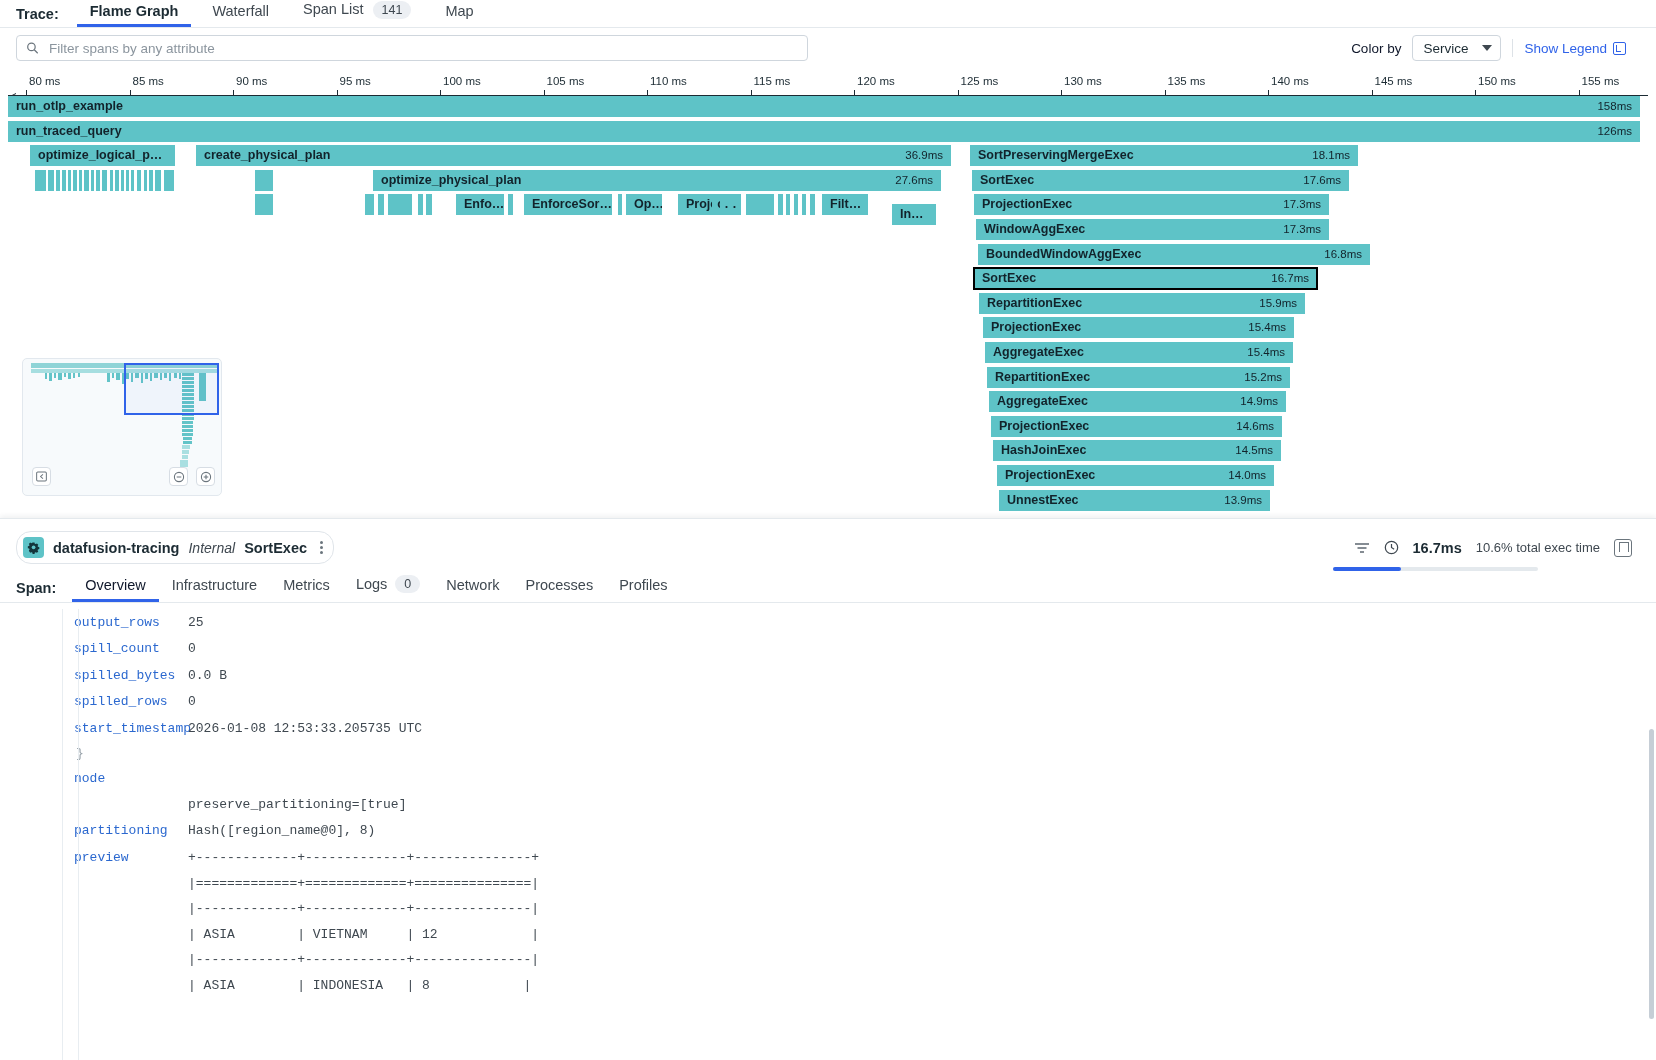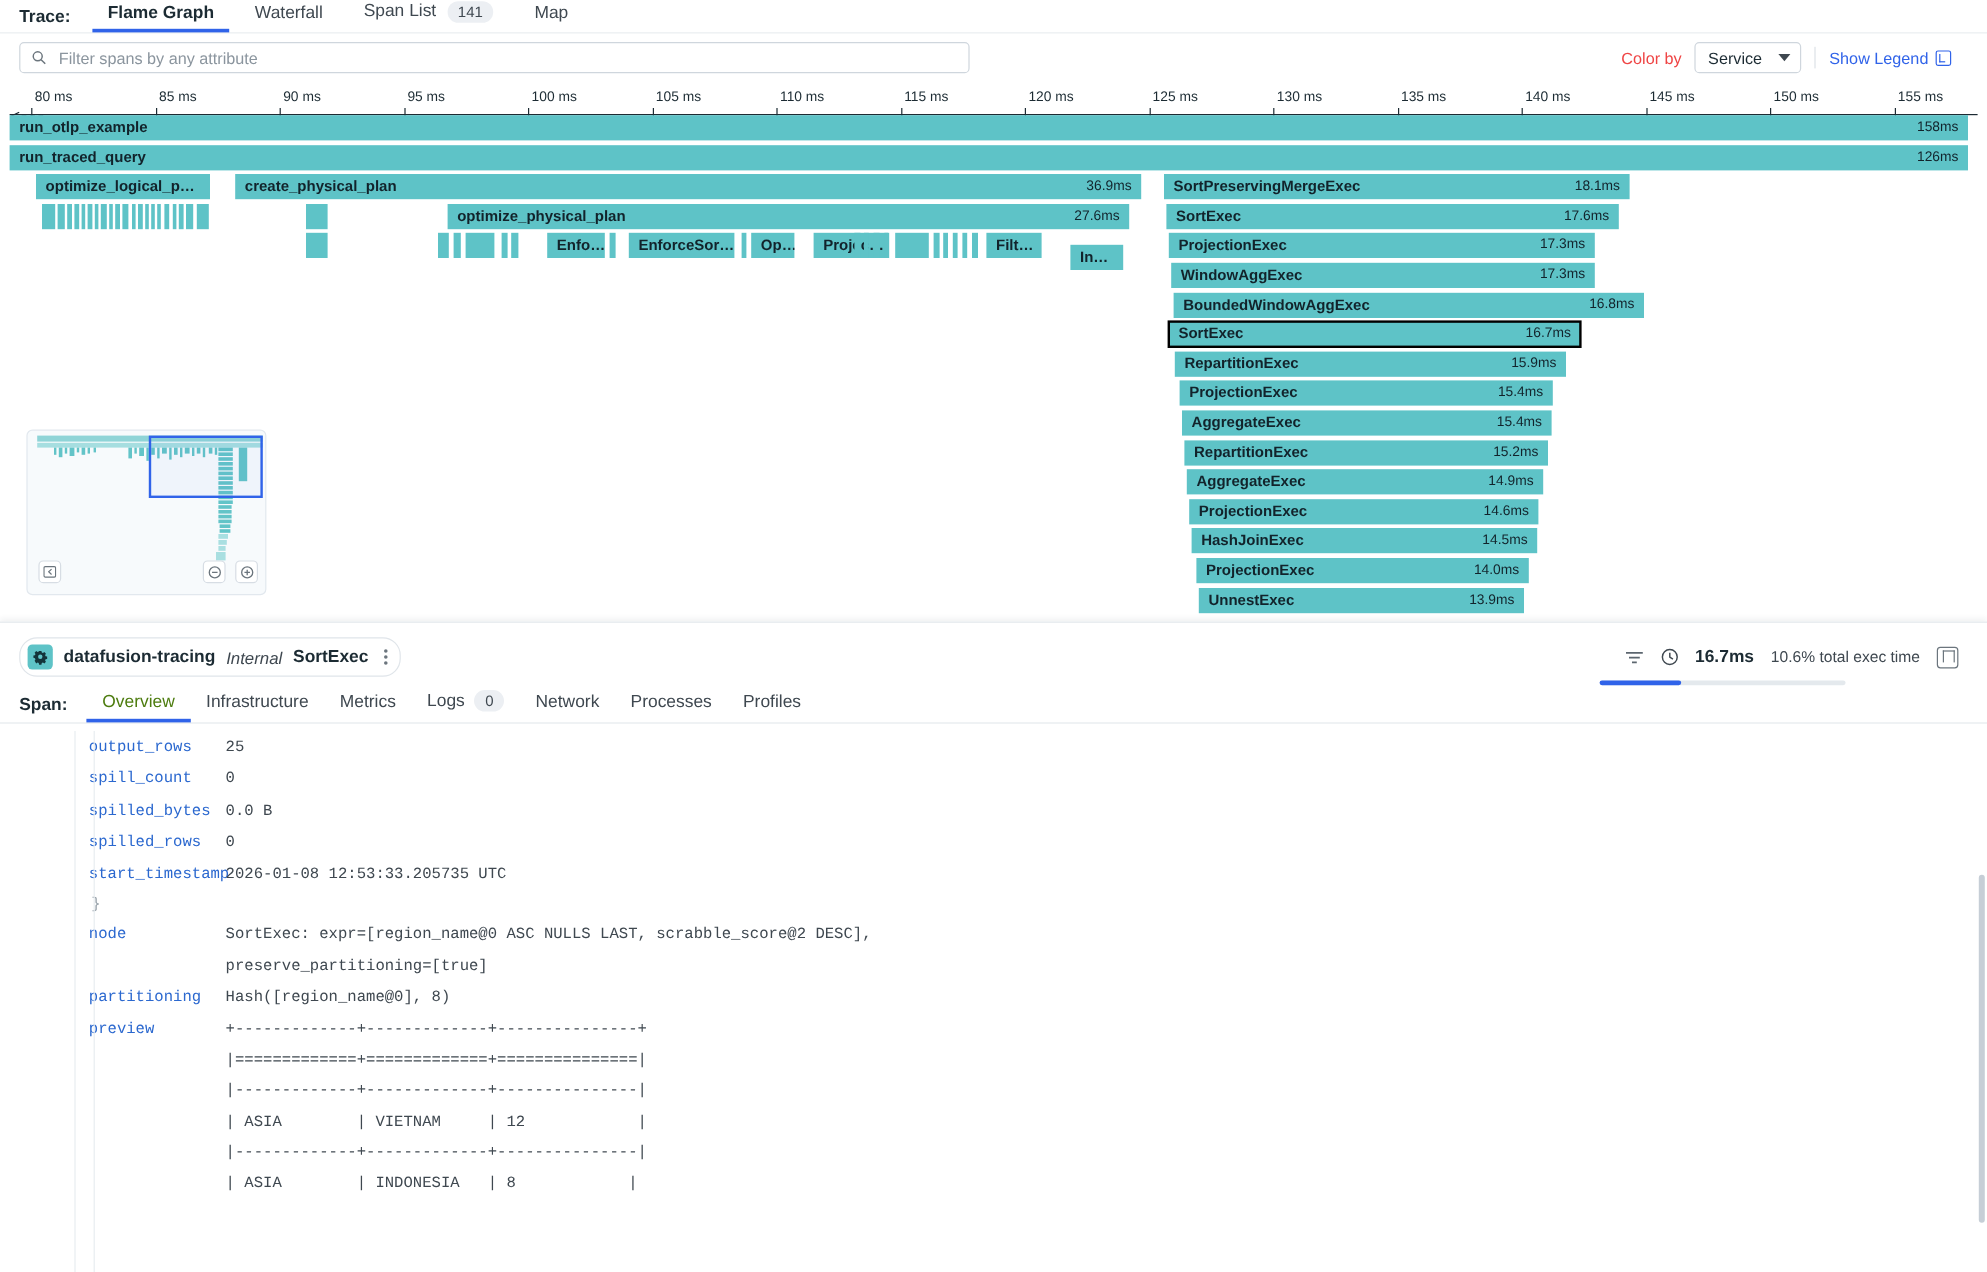--- a/index.html
+++ b/index.html
@@ -58,21 +58,21 @@
   }
   .searchbox input::placeholder { color: #8b959e; }
   .s-icon {
     position: absolute; left: 9px; top: 50%; transform: translateY(-50%);
     width: 13px; height: 13px;
   }
   .right-ctl {
     margin-left: auto; display: flex; align-items: center; gap: 11px;
     padding-right: 14px;
   }
-  .colorby-lbl { font-size: 13.5px; color: #ef4444; }
+  .colorby-lbl { font-size: 13.5px; color: #0f172a; }
   .select {
     height: 26px; min-width: 88px; border: 1px solid #cfd6dd; border-radius: 4px;
     display: flex; align-items: center; justify-content: space-between;
     padding: 0 8px 0 10px; font-size: 13.5px; background: #fff; cursor: pointer;
     gap: 14px;
   }
   .caret { width:0;height:0;border-left:5px solid transparent;border-right:5px solid transparent;border-top:6px solid #3f4850; }
   .vdiv { width: 1px; height: 18px; background: #dde2e7; }
   .showlegend { font-size: 13.5px; color: #3063e9; cursor: pointer; display: flex; align-items: center; gap: 6px; }
   .leg-ic { width: 13px; height: 13px; border: 1.6px solid #3063e9; border-radius: 2px; position: relative; }
@@ -148,21 +148,21 @@
   .spantabs {
     display: flex; align-items: flex-end; padding: 0 0 0 16px;
     border-bottom: 1px solid #e4e9ed; height: 31px;
   }
   .spantabs .lbl { font-size: 14.5px; font-weight: bold; margin-right: 16px; padding-bottom: 6px; }
   .stab {
     font-size: 14.5px; color: #3f4850; padding: 0 13px 6px 13px;
     border-bottom: 3px solid transparent; cursor: pointer;
     display: flex; align-items: center; gap: 8px; white-space: nowrap;
   }
-  .stab.active { color: #4d7c0f; border-bottom-color: #3063e9; }
+  .stab.active { color: #0f172a; border-bottom-color: #3063e9; }
 
   
   .attrs {
     position: absolute; left: 0; right: 0; top: 90px; bottom: 0;
     overflow: hidden; font-family: "Liberation Mono", monospace; font-size: 13px;
   }
   .gutter { position: absolute; left: 62px; top: 0; bottom: 0; width: 1px; background: #e8edf1; }
   .arow { display: flex; padding: 0 0 0 74px; height: 26.5px; align-items: center; }
   .akey { color: #2b68cf; width: 114px; flex: 0 0 114px; }
   .aval { color: #3f4850; white-space: pre; }
@@ -610,21 +610,20 @@
             <span class="akey">spilled_rows</span>
             <span class="aval">0</span>
           </div>
           <div class="arow">
             <span class="akey">start_timestamp</span>
             <span class="aval">2026-01-08 12:53:33.205735 UTC</span>
           </div>
           <div class="brace">}</div>
           <div class="arow" style="padding-left: 74px;">
             <span class="akey">node</span>
-            <span class="aval">SortExec: expr=[region_name@0 ASC NULLS LAST, scrabble_score@2 DESC],</span>
           </div>
           <div class="cont">preserve_partitioning=[true]</div>
           <div class="arow" style="padding-left: 74px;">
             <span class="akey">partitioning</span>
             <span class="aval">Hash([region_name@0], 8)</span>
           </div>
           <div class="arow" style="padding-left: 74px;">
             <span class="akey">preview</span>
             <span class="aval">+-------------+-------------+---------------+</span>
           </div>

